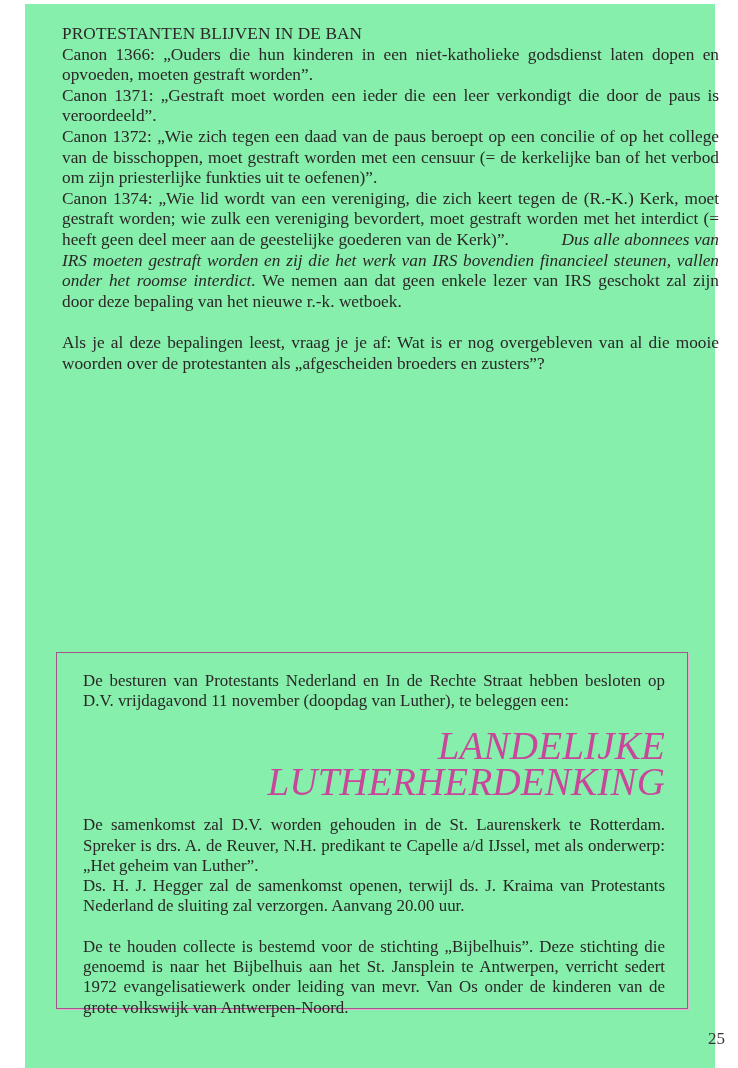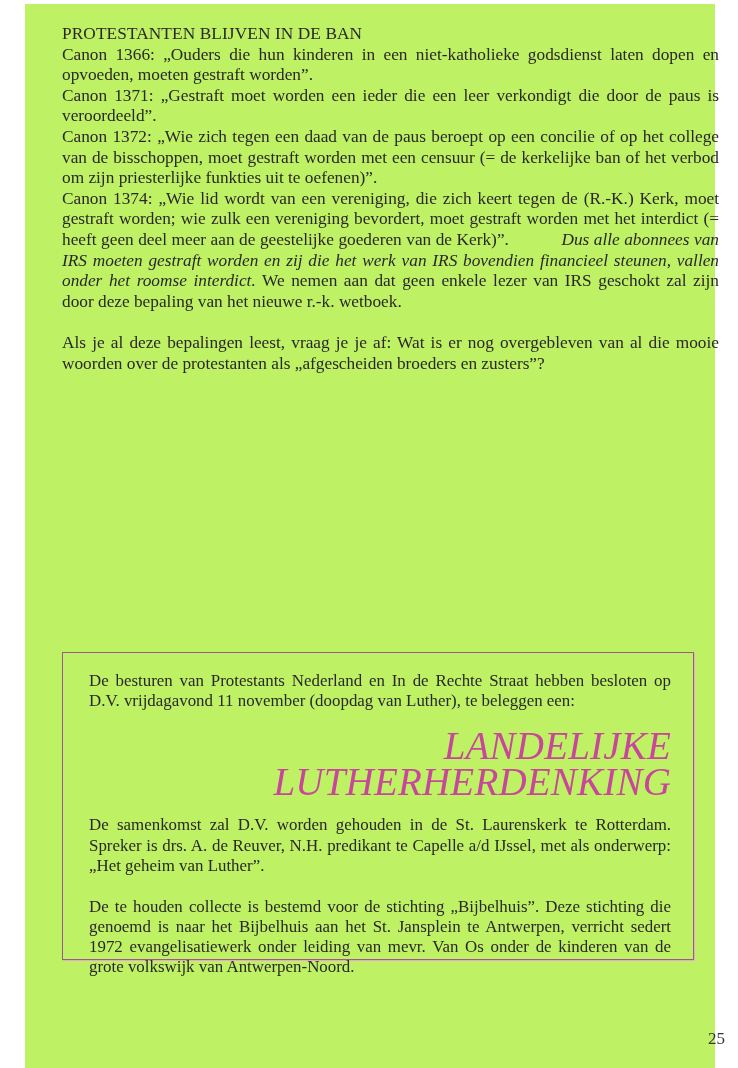--- a/index.html
+++ b/index.html
@@ -12,21 +12,21 @@
       height: 1068px;
       position: relative;
       overflow: hidden;
     }
     .page {
       position: absolute;
       left: 25px;
       top: 4px;
       width: 690px;
       height: 1064px;
-      background: #bef264;
+      background: #86efac;
     }
     .content {
       position: absolute;
       left: 37px;
       top: 20px;
       width: 657px;
       font-family: "Liberation Serif", "DejaVu Serif", serif;
       font-size: 17.3px;
       line-height: 20.6px;
       color: #2b2727;
@@ -42,24 +42,24 @@
     }
     .gap {
       height: 20.6px;
     }
     .it {
       font-style: italic;
       margin-left: 48px;
     }
     .box {
       position: absolute;
-      left: 37px;
+      left: 31px;
       top: 648px;
       width: 632px;
-      height: 308px;
+      height: 357px;
       border: 1.6px solid #a0578a;
       box-shadow: 1px 1px 0 #e8a9cf;
       box-sizing: border-box;
     }
     .box-content {
       position: absolute;
       left: 26px;
       top: 18px;
       width: 582px;
       font-family: "Liberation Serif", "DejaVu Serif", serif;
@@ -101,19 +101,20 @@
     <div class="gap"></div>
     <p>Als je al deze bepalingen leest, vraag je je af: Wat is er nog overgebleven van al die mooie woorden over de protestanten als „afgescheiden broeders en zusters”?</p>
     <div class="gap"></div>
   </div>
 
   <div class="box">
     <div class="box-content">
       <p>De besturen van Protestants Nederland en In de Rechte Straat hebben besloten op D.V. vrijdagavond 11 november (doopdag van Luther), te beleggen een:</p>
       <p class="box-title">LANDELIJKE LUTHERHERDENKING</p>
       <p>De samenkomst zal D.V. worden gehouden in de St. Laurenskerk te Rotterdam. Spreker is drs. A. de Reuver, N.H. predikant te Capelle a/d IJssel, met als onderwerp: „Het geheim van Luther”.</p>
+      <p>Ds. H. J. Hegger zal de samenkomst openen, terwijl ds. J. Kraima van Protestants Nederland de sluiting zal verzorgen. Aanvang 20.00 uur.</p>
       <div class="gap"></div>
       <p>De te houden collecte is bestemd voor de stichting „Bijbelhuis”. Deze stichting die genoemd is naar het Bijbelhuis aan het St. Jansplein te Antwerpen, verricht sedert 1972 evangelisatiewerk onder leiding van mevr. Van Os onder de kinderen van de grote volkswijk van Antwerpen-Noord.</p>
     </div>
   </div>
 
   <div class="page-number">25</div>
 </div>
 
 </body></html>

